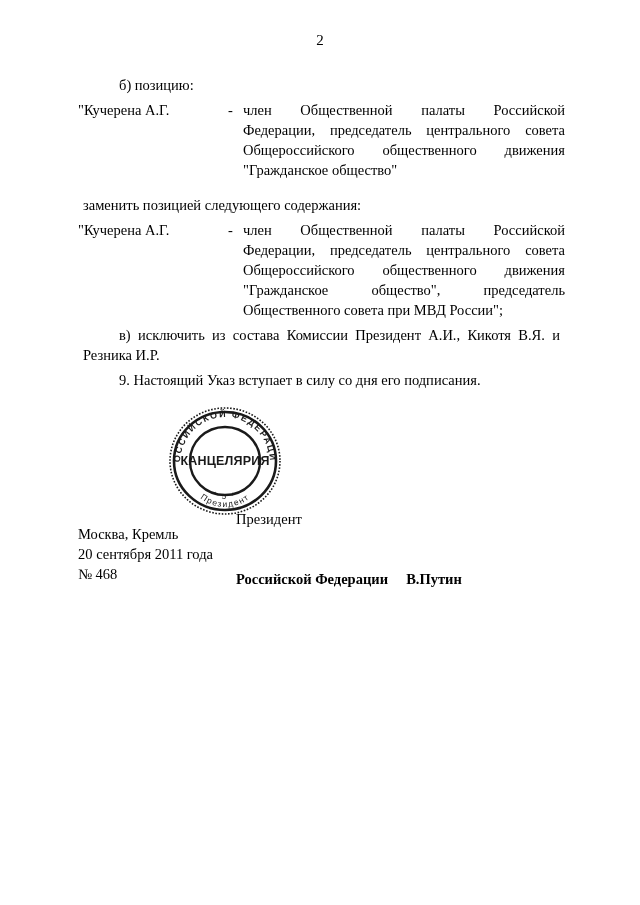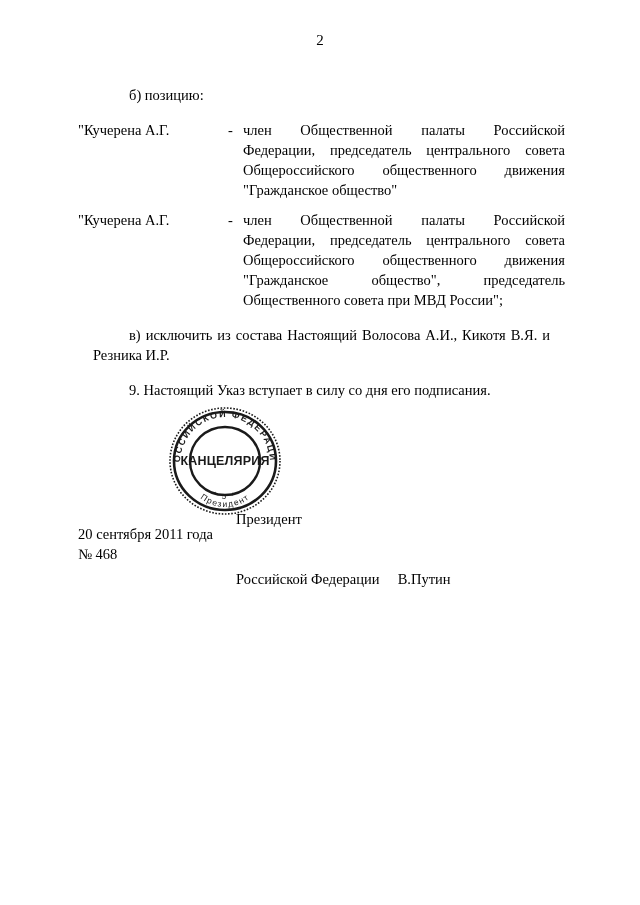--- a/index.html
+++ b/index.html
@@ -37,21 +37,21 @@
   .body-col {
     position: absolute;
     left: 78px;
     top: 70px;
     width: 487px;
   }
 
   .para {
     font-size: 14.5px;
     line-height: 20px;
-    margin: 15px;
+    margin: 5px;
   }
   .para.indent {
     text-indent: 36px;
   }
   .para.justify {
     text-align: justify;
     text-align-last: left;
   }
   .gap-md { height: 10px; }
 
@@ -93,20 +93,21 @@
   .signature {
     position: absolute;
     left: 236px;
     top: 469px;
     font-size: 14.5px;
     line-height: 20px;
     white-space: pre;
   }
   .sig-line-2 {
     white-space: pre;
+    font-weight: bold;
   }
 
   
   .footer-block {
     position: absolute;
     left: 78px;
     top: 524px;
     font-size: 14.5px;
     line-height: 20px;
   }
@@ -124,28 +125,29 @@
     <p class="para indent">б) позицию:</p>
 
     <div class="entry">
       <span class="entry-name">"Кучерена А.Г.</span>
       <span class="entry-dash">-</span>
       <span class="entry-desc">член Общественной палаты Российской Федерации, председатель центрального совета Общероссийского общественного движения "Гражданское общество"</span>
     </div>
 
     <div class="gap-md"></div>
 
+    <p class="para">заменить позицией следующего содержания:</p>
 
     <div class="entry">
       <span class="entry-name">"Кучерена А.Г.</span>
       <span class="entry-dash">-</span>
       <span class="entry-desc">член Общественной палаты Российской Федерации, председатель центрального совета Общероссийского общественного движения "Гражданское общество", председатель Общественного совета при МВД России";</span>
     </div>
 
-    <p class="para indent justify">в) исключить из состава Настоящий Волосова А.И., Кикотя В.Я. и Резника И.Р.</p>
+    <p class="para indent justify">в) исключить из состава Комиссии Президент А.И., Кикотя В.Я. и Резника И.Р.</p>
 
     <p class="para indent">9. Настоящий Указ вступает в силу со дня его подписания.</p>
   </div>
 
   <div class="seal">
     <svg viewBox="0 0 118 113" width="118" height="113" aria-hidden="true">
       <defs>
         <path id="arcTop" d="M 14,60 A 45,47 0 0 1 104,60" fill="none"></path>
         <path id="arcBottom" d="M 18,60 A 41,43 0 0 0 100,60" fill="none"></path>
         <path id="arcMark" d="M 26,60 A 33,35 0 0 0 92,60" fill="none"></path>
@@ -172,17 +174,18 @@
       <text x="59" y="61" text-anchor="middle" font-family="'Liberation Sans', sans-serif" font-size="12.5" font-weight="bold" letter-spacing="0.2" fill="#1a1a1a">КАНЦЕЛЯРИЯ</text>
     </svg>
   </div>
 
   <div class="signature">
     <div>Президент</div>
     <div class="sig-line-2"><span>Российской Федерации</span>     <span>В.Путин</span></div>
   </div>
 
   <div class="footer-block">
+    <div>Москва, Кремль</div>
     <div>20 сентября 2011 года</div>
     <div>№ 468</div>
   </div>
 
 </div>
 
 </body></html>

